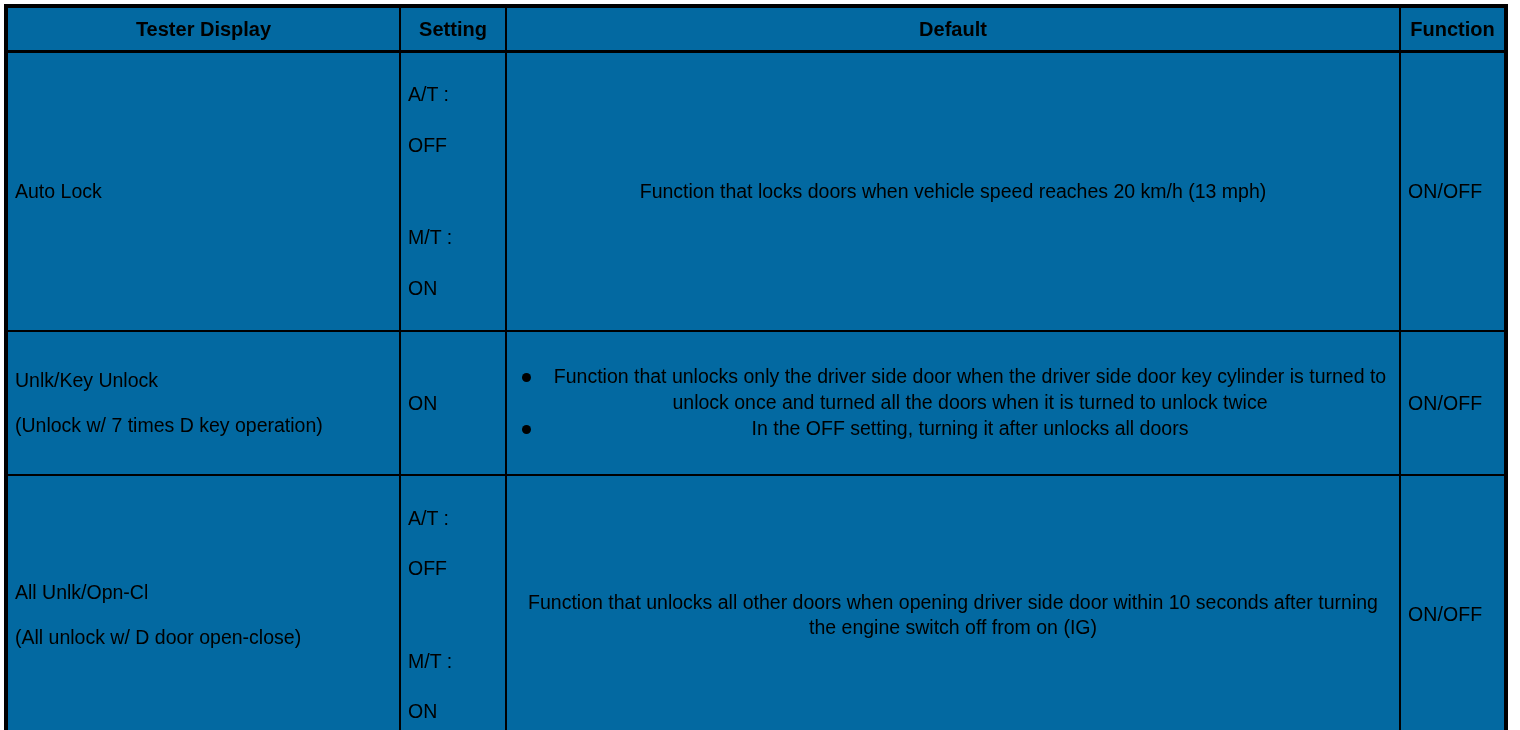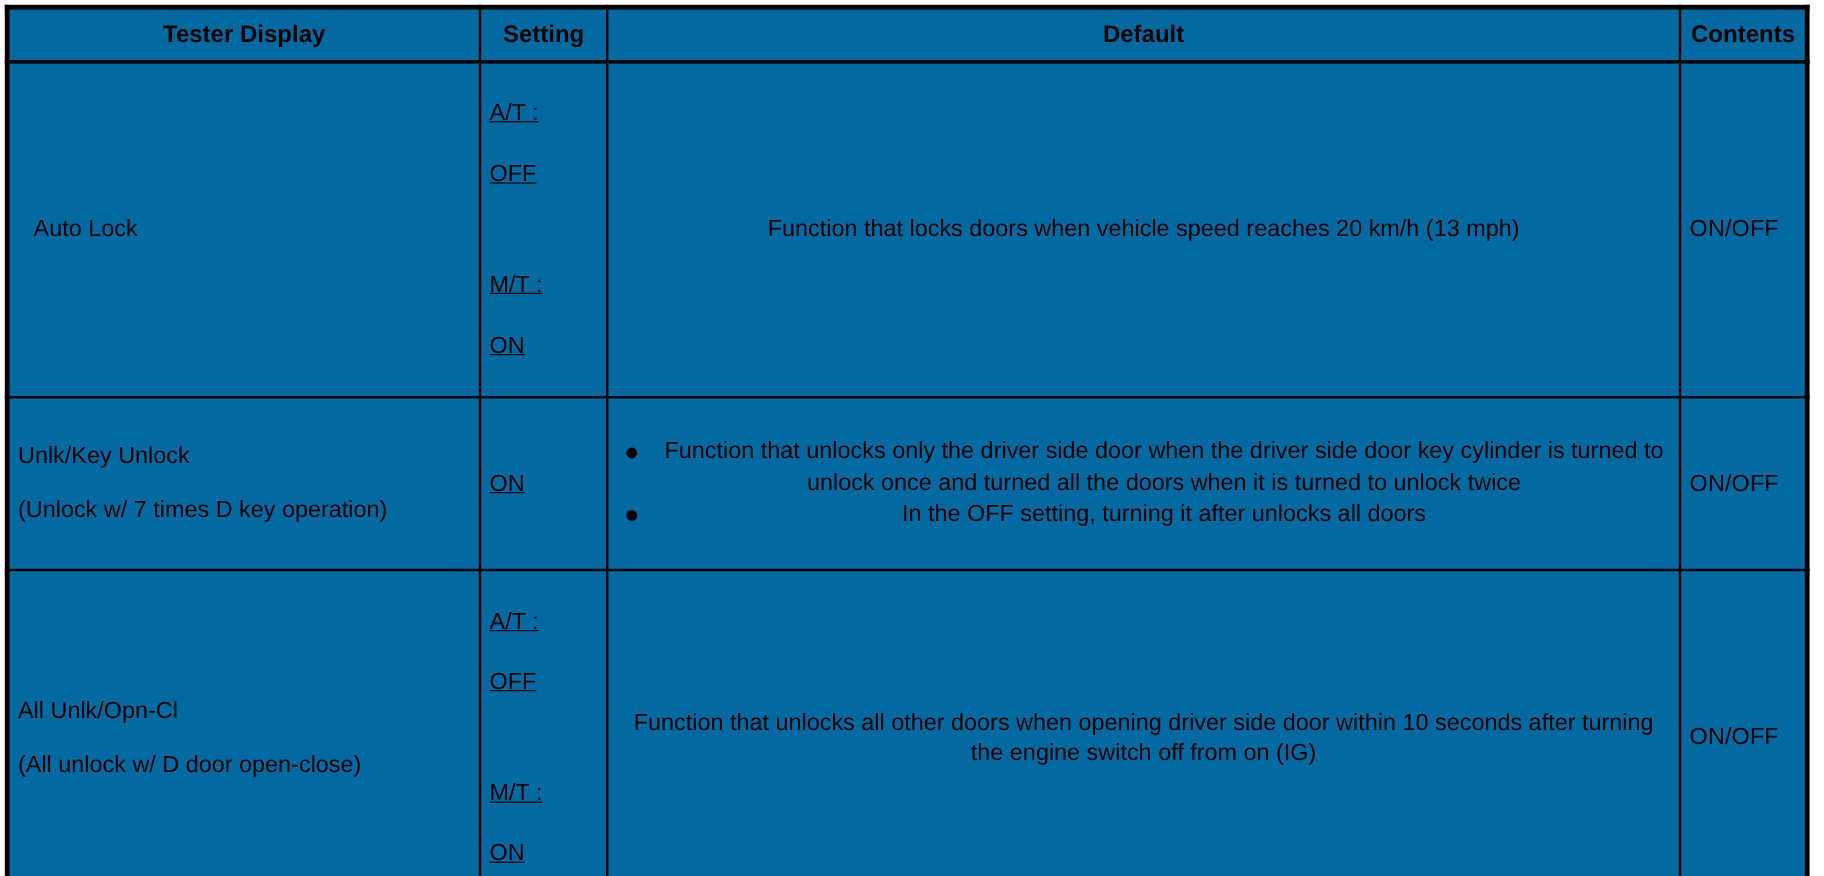--- a/index.html
+++ b/index.html
@@ -63,31 +63,30 @@
   }
   td.display-cell .main-name {
     display: block;
     white-space: nowrap;
   }
   td.display-cell .sub-name {
     display: block;
     margin-top: 20px;
   }
   td.display-cell.single .main-name {
-    margin: 13px;
+    margin: 0;
   }
 
   td.default-cell {
     text-align: left;
     padding-left: 8px;
     white-space: pre-line;
   }
   td.default-cell .dline {
     display: block;
-    text-decoration: underline;
   }
   td.default-cell .dgap {
     display: block;
     height: 16px;
   }
 
   td.contents-cell {
     text-align: center;
     padding-left: 9px;
     padding-right: 10px;
@@ -135,21 +134,21 @@
       <col class="c-display">
       <col class="c-default">
       <col class="c-contents">
       <col class="c-setting">
     </colgroup>
     <thead>
       <tr>
         <th>Tester Display</th>
         <th>Setting</th>
         <th>Default</th>
-        <th>Contents</th>
+        <th>Function</th>
       </tr>
     </thead>
     <tbody>
 
       <tr class="row-0">
         <td class="display-cell single">
           <span class="main-name">Auto Lock</span>
         </td>
         <td class="default-cell">
           <span class="dline">A/T :</span>

